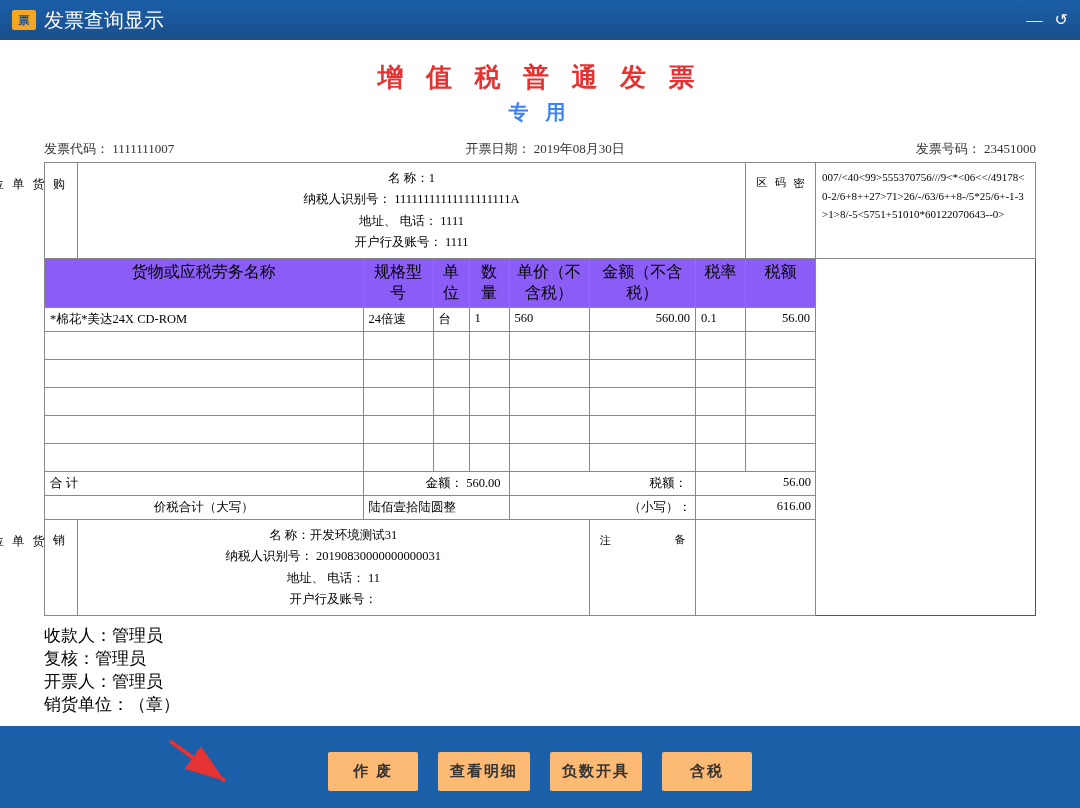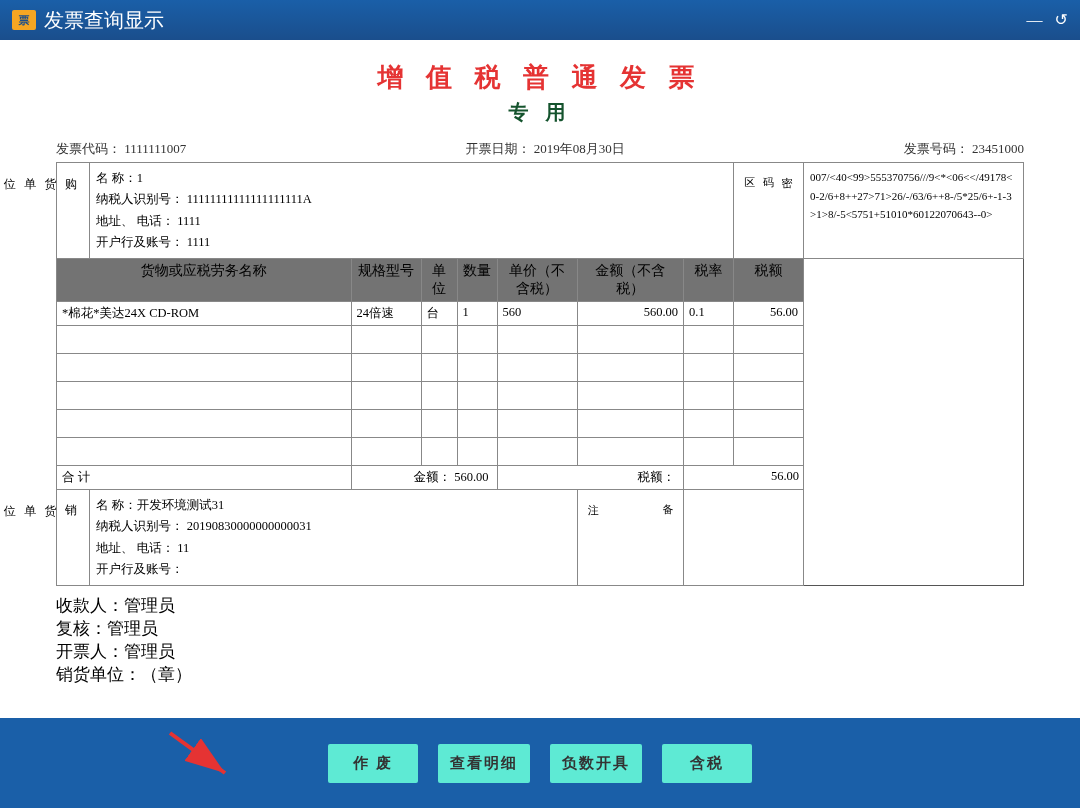--- a/index.html
+++ b/index.html
@@ -55,35 +55,35 @@
     }
     .main-content {
       flex: 1;
       background: white;
       margin: 0;
       display: flex;
       flex-direction: column;
     }
     .invoice-area {
       flex: 1;
-      padding: 20px 56px 10px;
+      padding: 20px 44px 10px;
       overflow: auto;
       font-family: Liberation Serif, serif;
     }
     .invoice-title-main {
       text-align: center;
       color: #e53333;
       font-size: 26px;
       font-weight: bold;
       letter-spacing: 8px;
       margin-bottom: 4px;
     }
     .invoice-title-sub {
       text-align: center;
-      color: #14532d;
+      color: #3b82f6;
       font-size: 20px;
       font-weight: bold;
       letter-spacing: 6px;
       margin-bottom: 14px;
     }
     .invoice-meta {
       display: flex;
       justify-content: space-between;
       margin-bottom: 4px;
       font-size: 13px;
@@ -109,32 +109,33 @@
       writing-mode: vertical-rl;
       text-orientation: mixed;
       font-size: 12px;
       text-align: center;
       width: 20px;
       padding: 0 2px;
     }
     .info-cell {
       font-size: 12.5px;
       line-height: 1.9;
+      text-align: center;
     }
     .secret-code-cell {
       font-size: 11px;
       line-height: 1.6;
       word-break: break-all;
       padding: 4px;
     }
     .col-header {
       text-align: center;
-      background: #737373;
+      background: #8b5cf6;
       font-weight: normal;
-      font-size: 14px;
+      font-size: 16px;
     }
     .goods-row td {
       font-size: 12.5px;
       padding: 3px 5px;
     }
     .summary-row td {
       font-size: 12.5px;
       text-align: center;
     }
     .footer-info {
@@ -148,21 +149,21 @@
       background: #1a5fa8;
       height: 90px;
       display: flex;
       align-items: center;
       justify-content: center;
       gap: 20px;
       flex-shrink: 0;
       position: relative;
     }
     .action-btn {
-      background: #5eead4;
+      background: #fdba74;
       color: #333;
       border: none;
       padding: 10px 12px;
       font-size: 15px;
       font-weight: bold;
       cursor: pointer;
       border-radius: 2px;
       font-family: "SimSun", "宋体", serif;
       letter-spacing: 2px;
       min-width: 90px;
@@ -304,20 +305,26 @@
           <span>560.00</span>
         </td>
         <td colspan="2" style="text-align:right; padding-right:8px;">
           <span>税额：</span>
         </td>
         <td colspan="2" style="text-align:right; padding-right:4px;">
           <span>56.00</span>
         </td>
       </tr>
 
+      <tr>
+        <td colspan="2" style="text-align:center; font-size:12.5px;">价税合计（大写）</td>
+        <td colspan="3" style="font-size:12.5px;">陆佰壹拾陆圆整</td>
+        <td colspan="2" style="text-align:right; padding-right:4px; font-size:12.5px;">（小写）：</td>
+        <td colspan="2" style="text-align:right; padding-right:4px; font-size:12.5px;">616.00</td>
+      </tr>
 
       <tr class="buyer-seller-row">
         <td style="width:20px; text-align:center;">
           <div class="rotate-text">销<br>货<br>单<br>位</div>
         </td>
         <td colspan="5" class="info-cell">
           <div>名    称：开发环境测试31</div>
           <div>纳税人识别号：  20190830000000000031</div>
           <div>地址、  电话：  11</div>
           <div>开户行及账号：</div>

